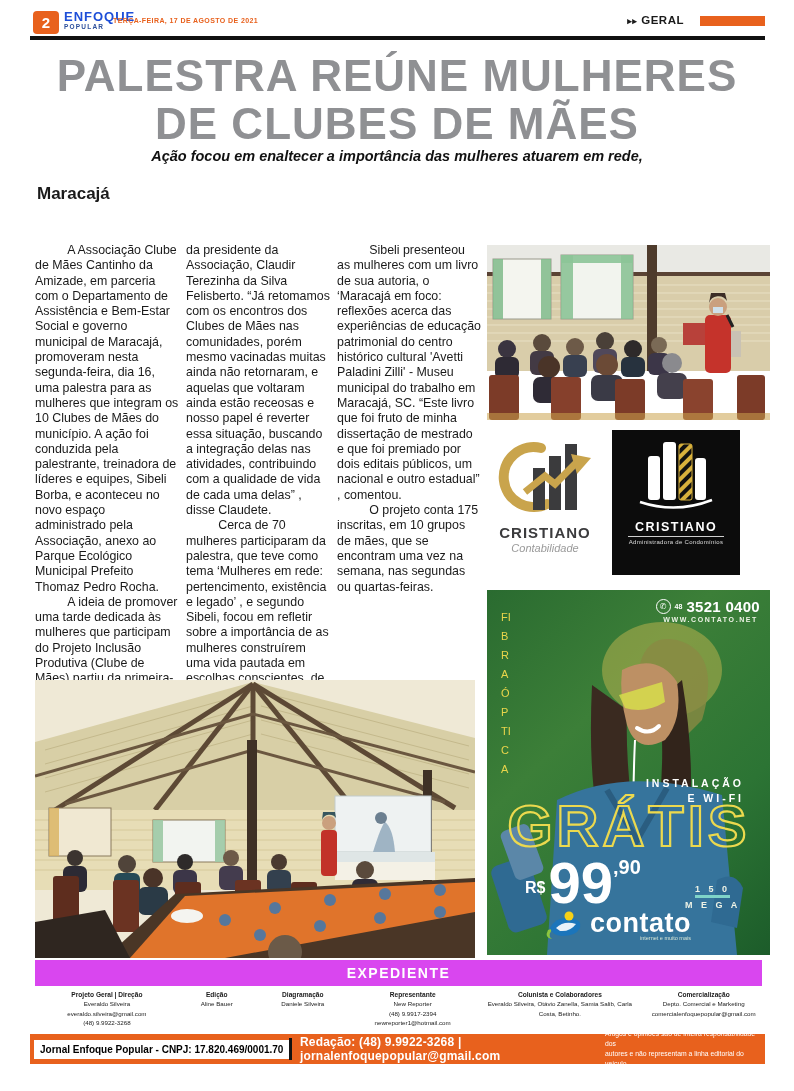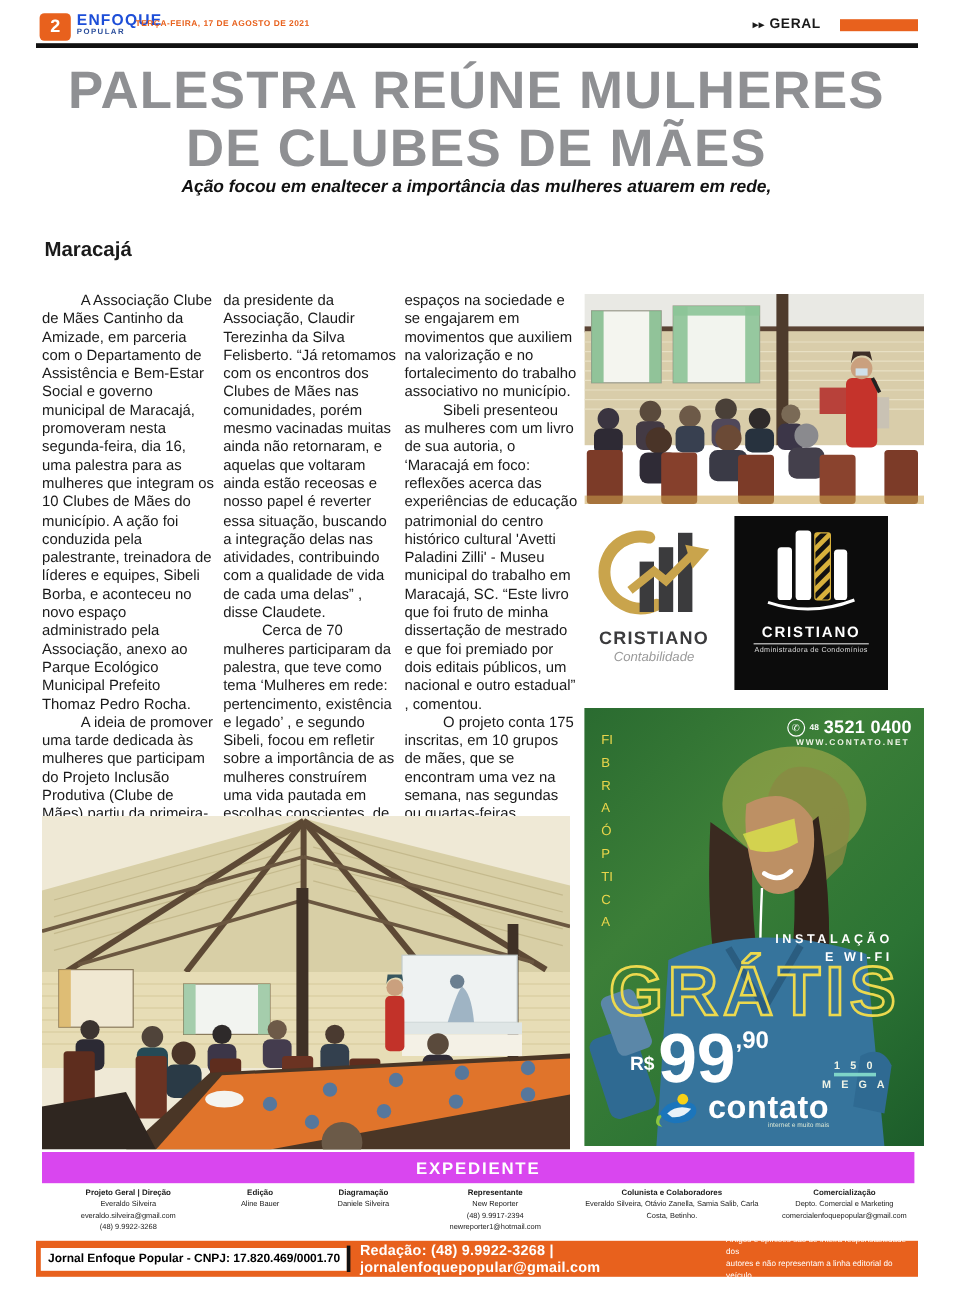--- a/index.html
+++ b/index.html
@@ -17,21 +17,21 @@
   .section{position:absolute;right:110px;top:14px;font-weight:bold;font-size:11.5px;letter-spacing:.5px;}
   .section .mk{font-size:9px;margin-right:4px;}
   .hbar{position:absolute;left:700px;top:16px;width:65px;height:10px;background:#e8611d;}
   .hrule{position:absolute;left:30px;top:36px;width:735px;height:3.5px;background:#111;}
 
   
   .headline{position:absolute;left:0;top:52px;width:794px;text-align:center;color:#8f9093;
             font-weight:bold;font-size:44px;line-height:1.08;letter-spacing:1px;}
   .subtitle{position:absolute;left:0;top:147px;width:794px;text-align:center;
             font-weight:bold;font-style:italic;font-size:14.5px;line-height:1.3;color:#111;}
-  .loc{position:absolute;left:37px;top:198px;font-weight:bold;font-size:17px;}
+  .loc{position:absolute;left:37px;top:184px;font-weight:bold;font-size:17px;}
 
   
   .cols{position:absolute;left:35px;top:243px;width:446px;display:flex;gap:7px;}
   .col{width:147px;font-size:12.4px;line-height:15.3px;}
   .col p{margin:0 0 0 0;}
   .col p.ind{text-indent:2.6em;}
   .col p + p{margin-top:0;}
 
   
   .photo1{position:absolute;left:487px;top:245px;width:283px;height:175px;}
@@ -123,21 +123,20 @@
   <div class="cols">
     <div class="col">
       <p class="ind">A Associação Clube de Mães Cantinho da Amizade, em parceria com o Departamento de Assistência e Bem-Estar Social e governo municipal de Maracajá, promoveram nesta segunda-feira, dia 16, uma palestra para as mulheres que integram os 10 Clubes de Mães do município. A ação foi conduzida pela palestrante, treinadora de líderes e equipes, Sibeli Borba, e aconteceu no novo espaço administrado pela Associação, anexo ao Parque Ecológico Municipal Prefeito Thomaz Pedro Rocha.</p>
       <p class="ind">A ideia de promover uma tarde dedicada às mulheres que participam do Projeto Inclusão Produtiva (Clube de Mães) partiu da primeira-dama, Claudete Rocha Brambila e</p>
     </div>
     <div class="col">
       <p>da presidente da Associação, Claudir Terezinha da Silva Felisberto.  “Já retomamos com os encontros dos Clubes de Mães nas comunidades, porém mesmo vacinadas muitas ainda não retornaram, e aquelas que voltaram ainda estão receosas e nosso papel é reverter essa situação, buscando a integração delas nas atividades, contribuindo com a qualidade de vida de cada uma delas” , disse Claudete.</p>
       <p class="ind">Cerca de 70 mulheres participaram da palestra, que teve como tema  ‘Mulheres em rede: pertencimento, existência e legado’ , e segundo Sibeli, focou em refletir sobre a importância de as mulheres construírem uma vida pautada em escolhas conscientes, de ocuparem seus</p>
     </div>
     <div class="col">
-      <p>espaços na sociedade e se engajarem em movimentos que auxiliem na valorização e no fortalecimento do trabalho associativo no município.</p>
       <p class="ind">Sibeli presenteou as mulheres com um livro de sua autoria, o  ‘Maracajá em foco: reflexões acerca das experiências de educação patrimonial do centro histórico cultural 'Avetti Paladini Zilli' - Museu municipal do trabalho em Maracajá, SC.  “Este livro que foi fruto de minha dissertação de mestrado e que foi premiado por dois editais públicos, um nacional e outro estadual” , comentou.</p>
       <p class="ind">O projeto conta 175 inscritas, em 10 grupos de mães, que se encontram uma vez na semana, nas segundas ou quartas-feiras.</p>
     </div>
   </div>
 
   <div class="photo1">
     <svg width="283" height="175" viewBox="0 0 283 175">
       <rect x="0" y="0" width="283" height="30" fill="#e9e9e4"></rect>
       <rect x="0" y="27" width="283" height="5" fill="#5a4334"></rect>
       <rect x="0" y="31" width="283" height="95" fill="#d9cdaa"></rect>

